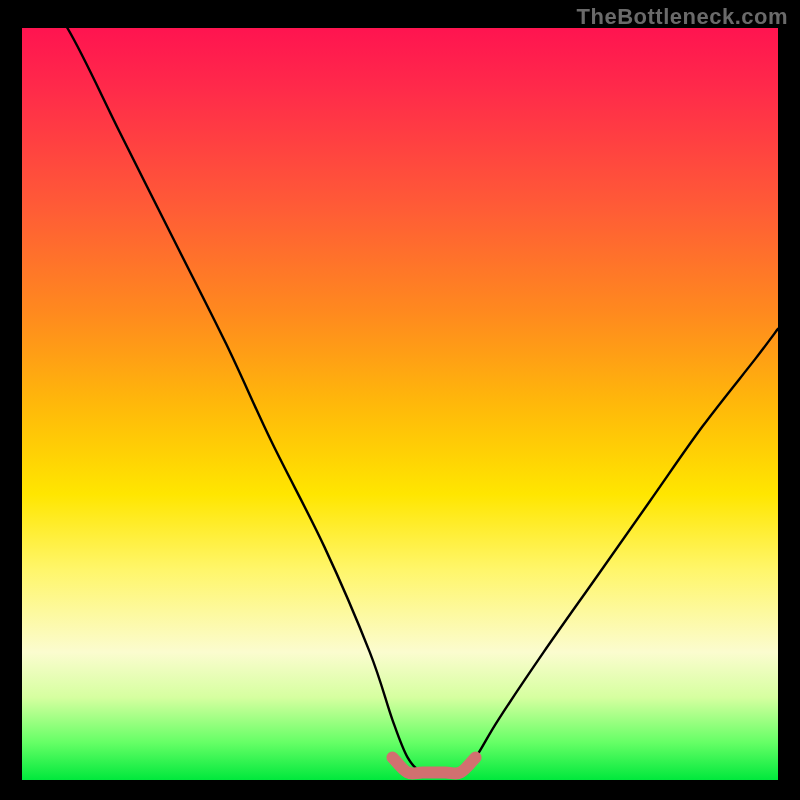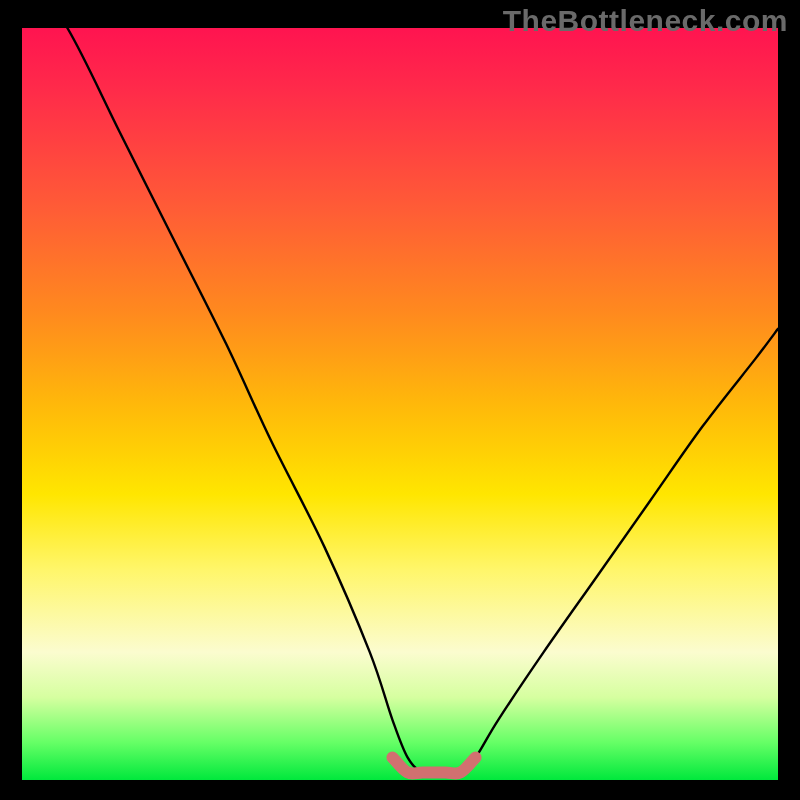--- a/index.html
+++ b/index.html
@@ -15,21 +15,21 @@
     position: relative;
     width: 800px;
     height: 800px;
     background: #000;
   }
   .watermark {
     position: absolute;
     top: 4px;
     right: 12px;
     color: #6a6a6a;
-    font-size: 30px;
+    font-size: 22px;
     font-weight: 600;
     letter-spacing: 0.5px;
     z-index: 20;
   }
   .plot-frame {
     position: absolute;
     left: 22px;
     top: 28px;
     width: 756px;
     height: 752px;

